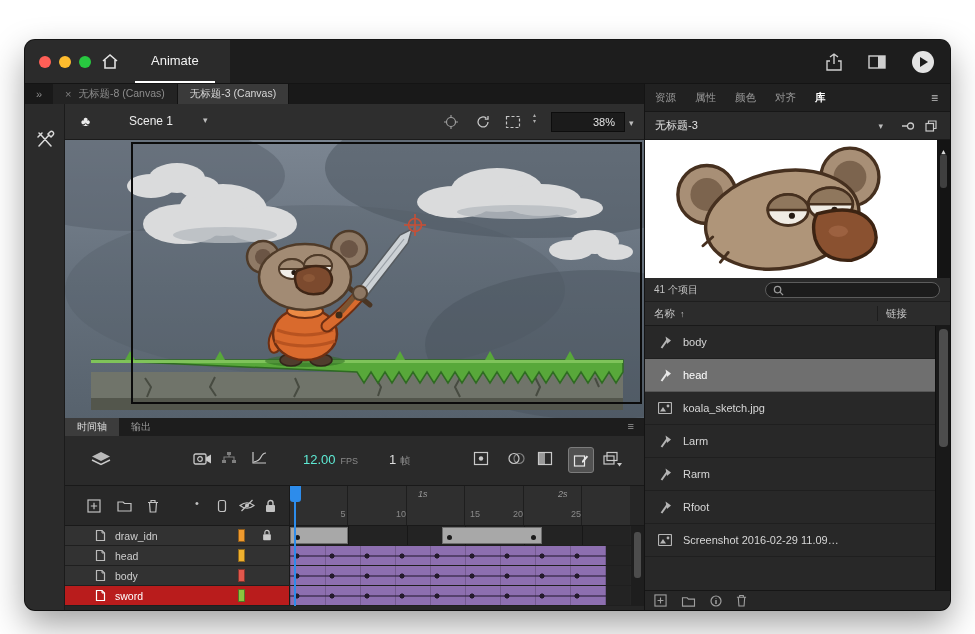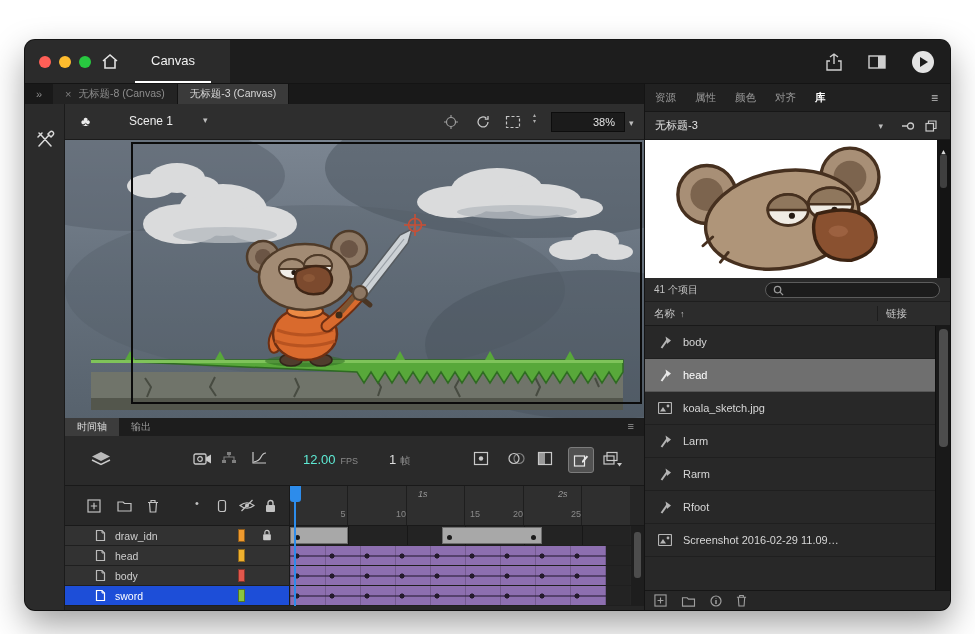--- a/index.html
+++ b/index.html
@@ -143,21 +143,21 @@
       <span class="tl red"></span>
       <span class="tl yellow"></span>
       <span class="tl green"></span>
     </div>
     <span class="home-btn">
       <svg width="18" height="17" viewBox="0 0 18 17">
           <path d="M2,8 L9,2 L16,8 M4,7 V15 H14 V7" fill="none" stroke="currentColor" stroke-width="1.6"></path>
         </svg>
     </span>
     <div class="app-tab">
-      <span class="app-title">Canvas</span>
+      <span class="app-title">Animate</span>
     </div>
     <div class="tb-right">
       <span>
         <svg width="16" height="18" viewBox="0 0 16 18">
             <path d="M8,1 V11 M4,4 L8,1 L12,4 M4,8 H1 V17 H15 V8 H12" fill="none" stroke="currentColor" stroke-width="1.4"></path>
           </svg>
       </span>
       <span>
         <svg width="18" height="14" viewBox="0 0 18 14">
             <rect x="1" y="1" width="16" height="12" fill="none" stroke="currentColor" stroke-width="1.4"></rect>
@@ -483,21 +483,21 @@
                     </svg>
                 </span>
                 <span class="layer-name">body</span>
                 <span class="chip" style="background-color: rgb(226, 87, 76);"></span>
               </div>
               <div class="row-track">
                 <span class="tween-seg" style="background-color: rgb(141, 111, 176);"></span>
               </div>
             </div>
             <div class="tl-row">
-              <div class="row-left selected" style="background-color: #1d4ed8;">
+              <div class="row-left selected" style="background-color: #b91c1c;">
                 <span class="page-ic">
                   <svg width="11" height="13" viewBox="0 0 11 13">
                       <path d="M1.5,1.5 H7 L9.5,4 V11.5 H1.5 Z" fill="none" stroke="currentColor" stroke-width="1.2"></path>
                       <path d="M7,1.5 V4 H9.5" fill="none" stroke="currentColor" stroke-width="1"></path>
                     </svg>
                 </span>
                 <span class="layer-name">sword</span>
                 <span class="chip" style="background-color: rgb(139, 197, 63);"></span>
               </div>
               <div class="row-track">

